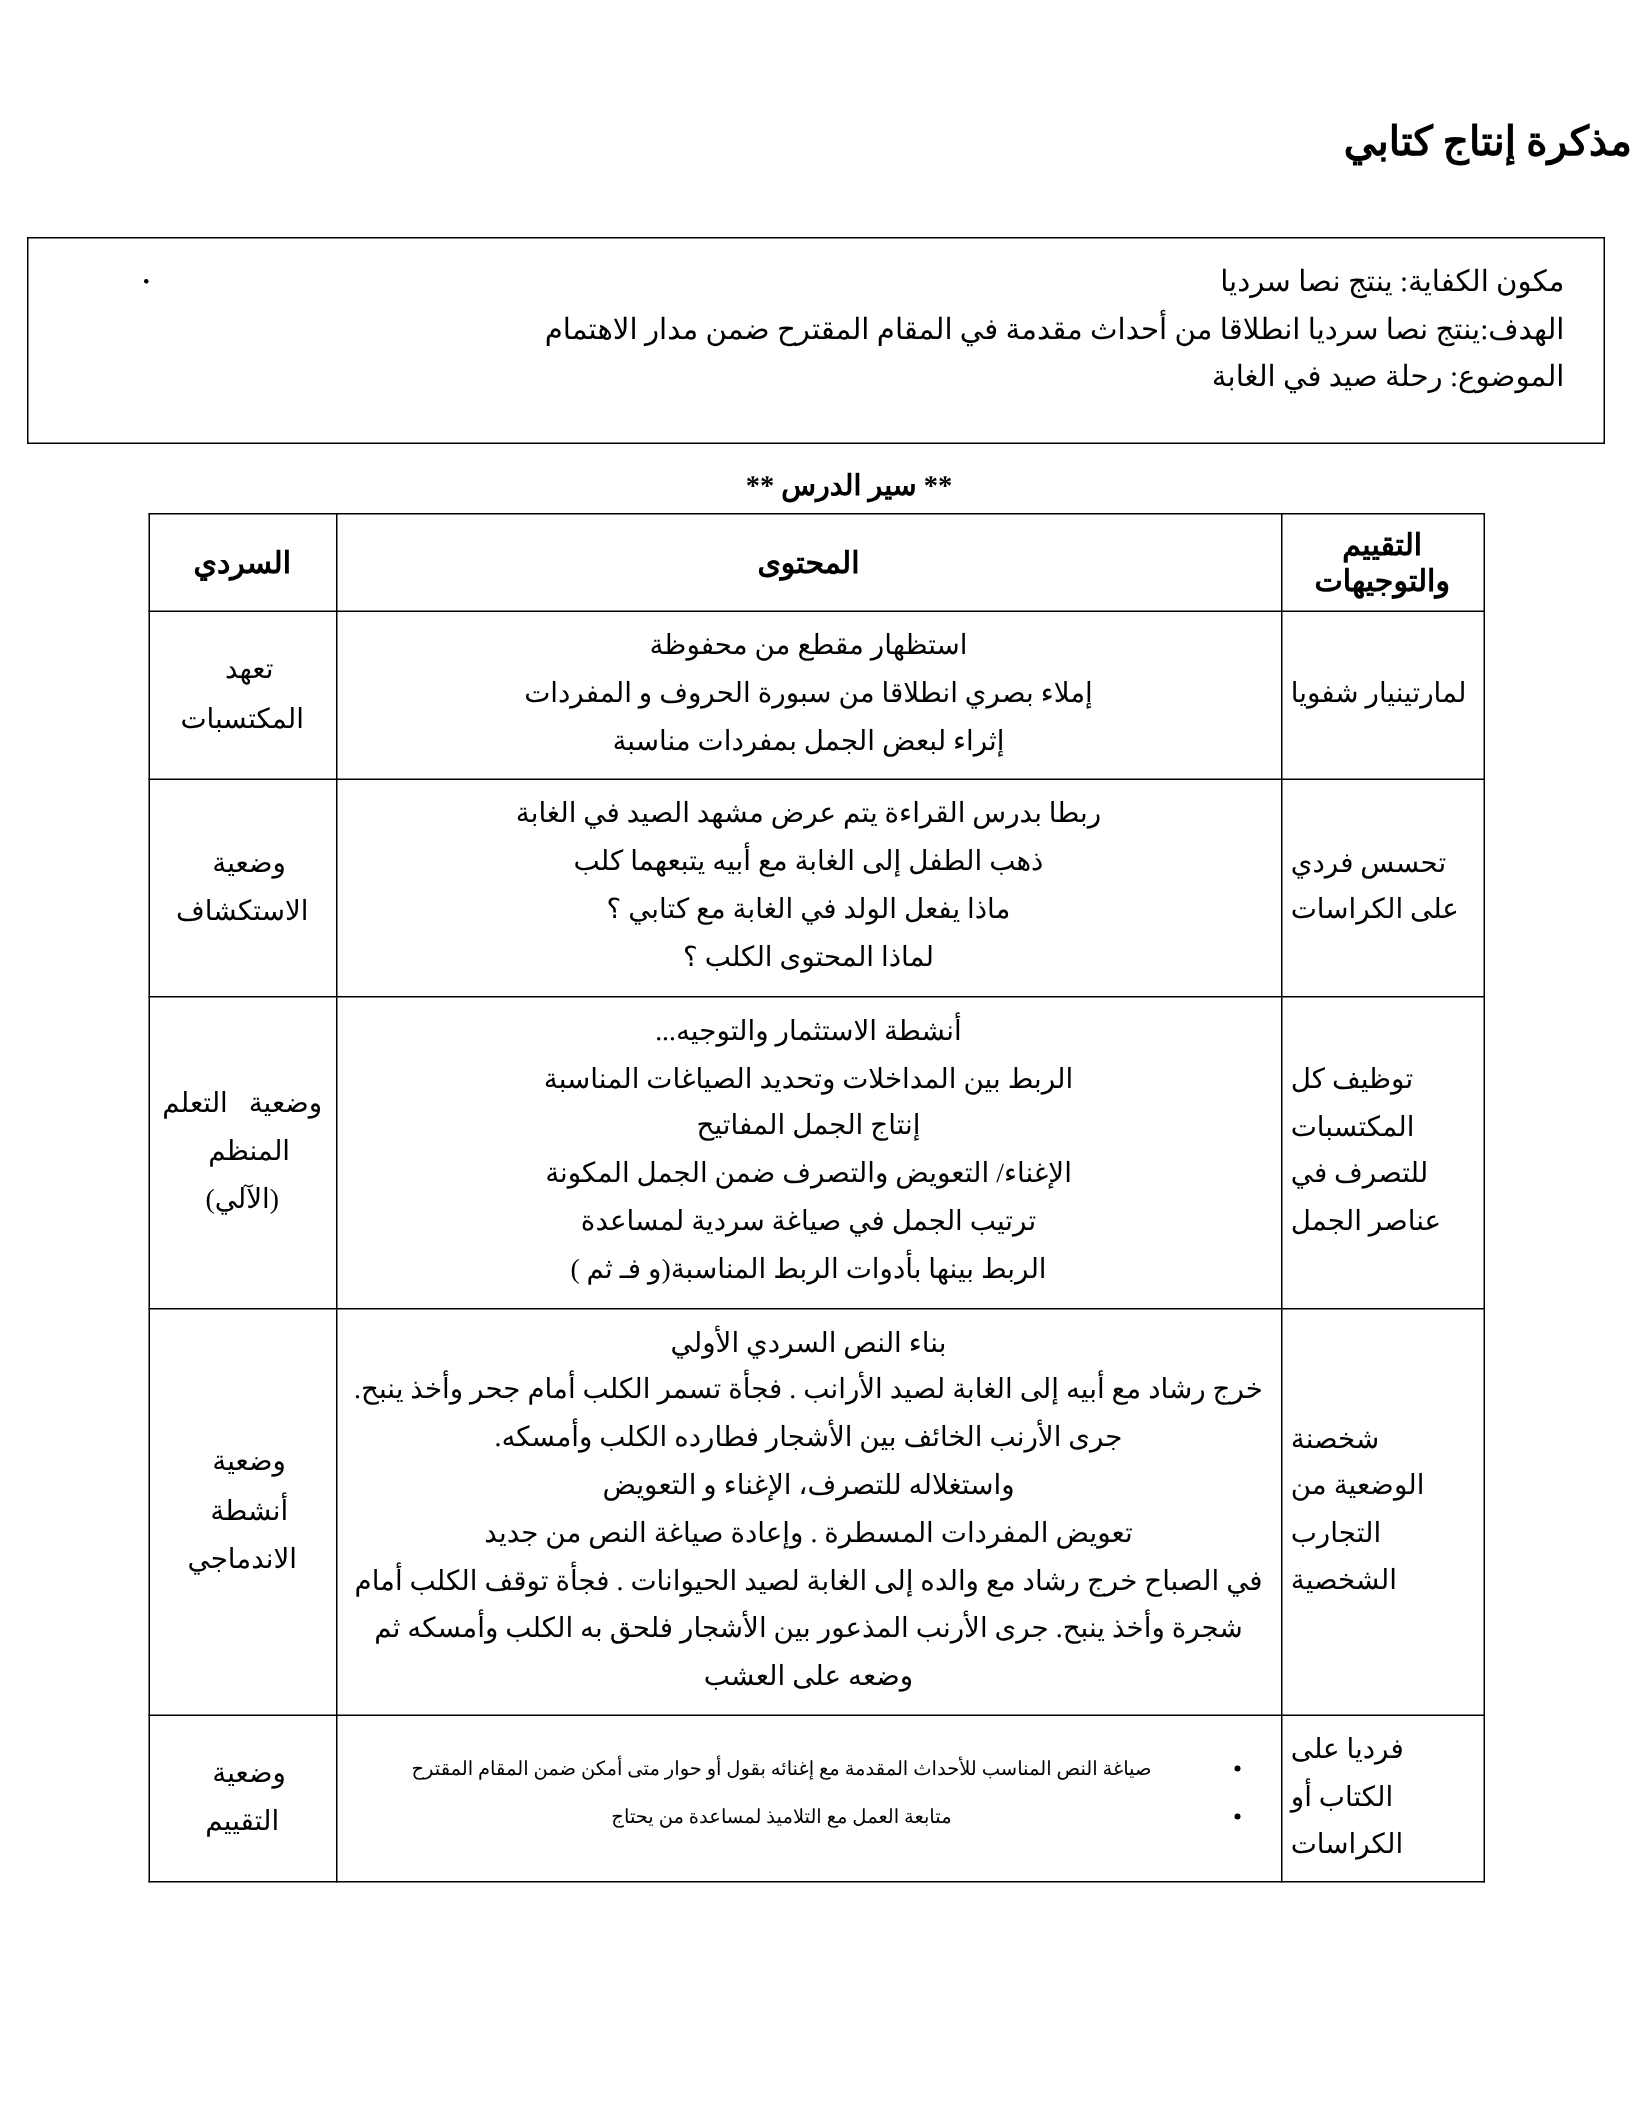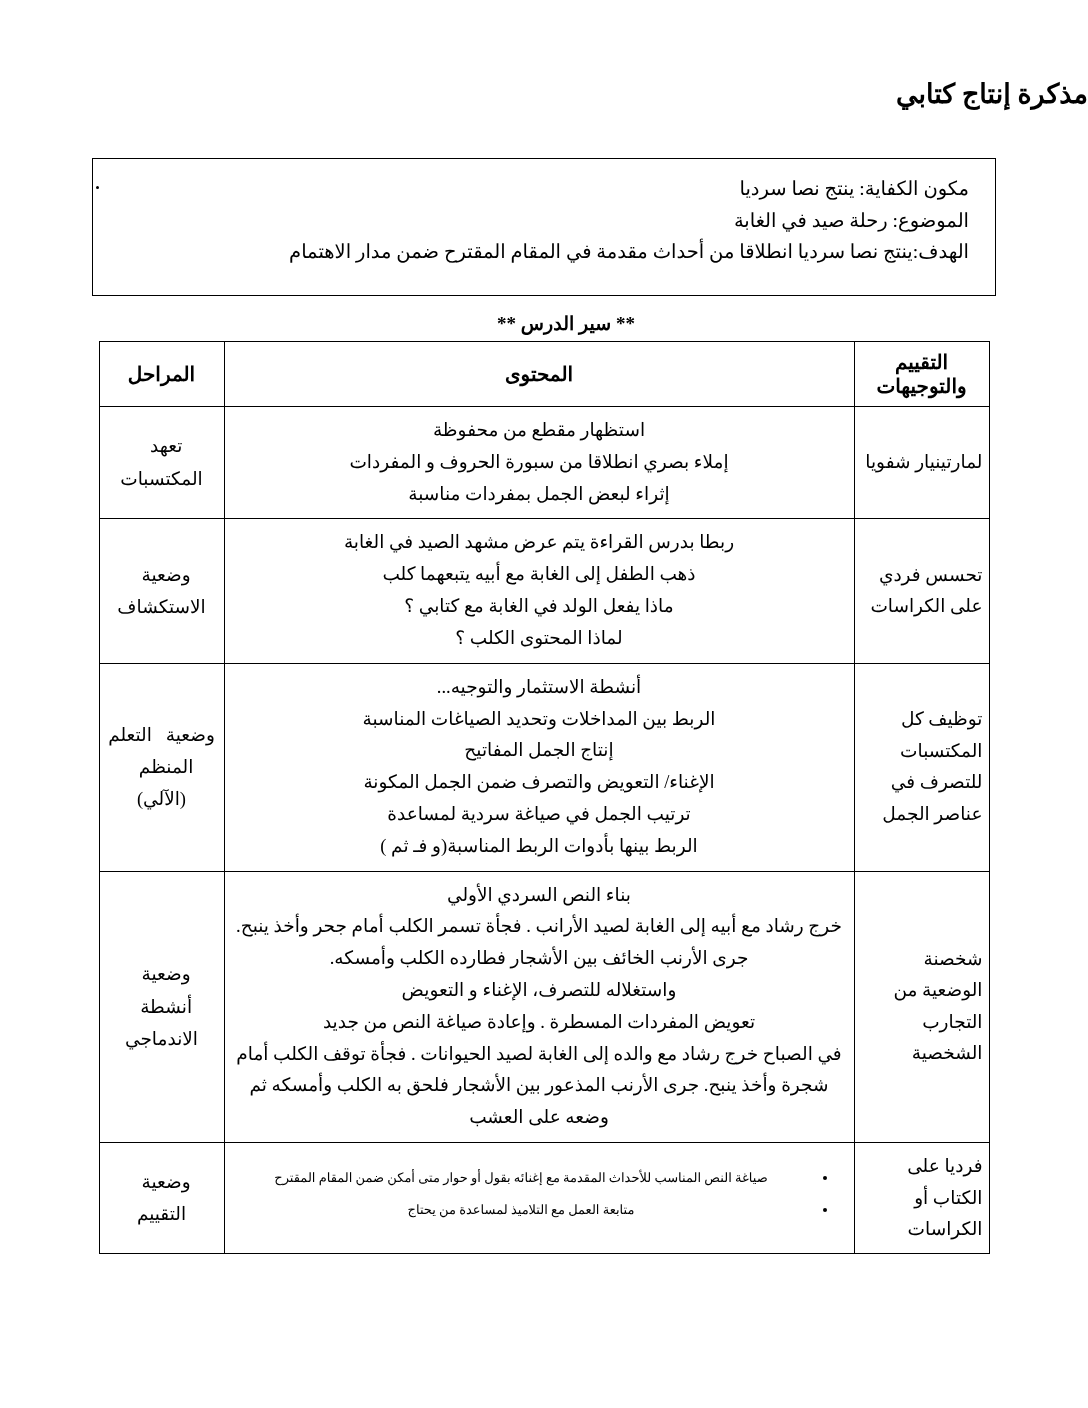--- a/index.html
+++ b/index.html
@@ -24,21 +24,21 @@
   }
   .doc-title {
     text-align: right;
     font-size: 27px;
     font-weight: bold;
     margin-top: 78px;
     letter-spacing: 0.5px;
   }
   .header-box {
     margin: 48px auto 0 auto;
-    width: 904px;
+    width: 1052px;
     min-height: 138px;
     border: 1.5px solid #000;
     box-sizing: border-box;
     padding: 14px 26px 10px 26px;
     text-align: right;
     direction: rtl;
   }
   .header-box .line {
     font-size: 19.5px;
     line-height: 1.62;
@@ -74,21 +74,21 @@
     font-size: 20px;
     padding: 9px 4px;
     font-family: "DejaVu Serif", serif;
   }
   .stage-cell {
     text-align: center;
     font-size: 18.5px;
     line-height: 1.75;
   }
   .eval-cell {
-    text-align: right;
+    text-align: left;
     font-size: 18.5px;
     line-height: 1.7;
   }
   .content-cell {
     text-align: center;
     font-size: 18.5px;
     line-height: 1.72;
   }
   .content-cell .ln { display: block; }
   ul.bullets {
@@ -117,37 +117,37 @@
 <body>
 
 <div class="page">
 
   <div class="dot-left"></div>
 
   <h1 class="doc-title">مذكرة إنتاج كتابي</h1>
 
   <div class="header-box">
     <div class="line">مكون الكفاية: ينتج نصا سرديا</div>
+    <div class="line">الهدف:ينتج نصا سرديا انطلاقا من أحداث مقدمة في المقام المقترح ضمن مدار الاهتمام</div>
     <div class="line">الموضوع: رحلة صيد في الغابة</div>
-    <div class="line">الهدف:ينتج نصا سرديا انطلاقا من أحداث مقدمة في المقام المقترح ضمن مدار الاهتمام</div>
   </div>
 
   <div class="section-marker">**  سير الدرس  **</div>
 
   <table class="lesson">
     <colgroup>
       <col class="c-eval">
       <col class="c-content">
       <col class="c-stage">
     </colgroup>
     <thead>
       <tr>
         <th class="th-cell">التقييم والتوجيهات</th>
         <th class="th-cell">المحتوى</th>
-        <th class="th-cell">المراحل</th>
+        <th class="th-cell">السردي</th>
       </tr>
     </thead>
     <tbody>
 
       <tr>
         <td class="eval-cell">
           <span class="ln">لمارتينيار</span>
           <span class="ln">شفويا</span>
         </td>
         <td class="content-cell">

